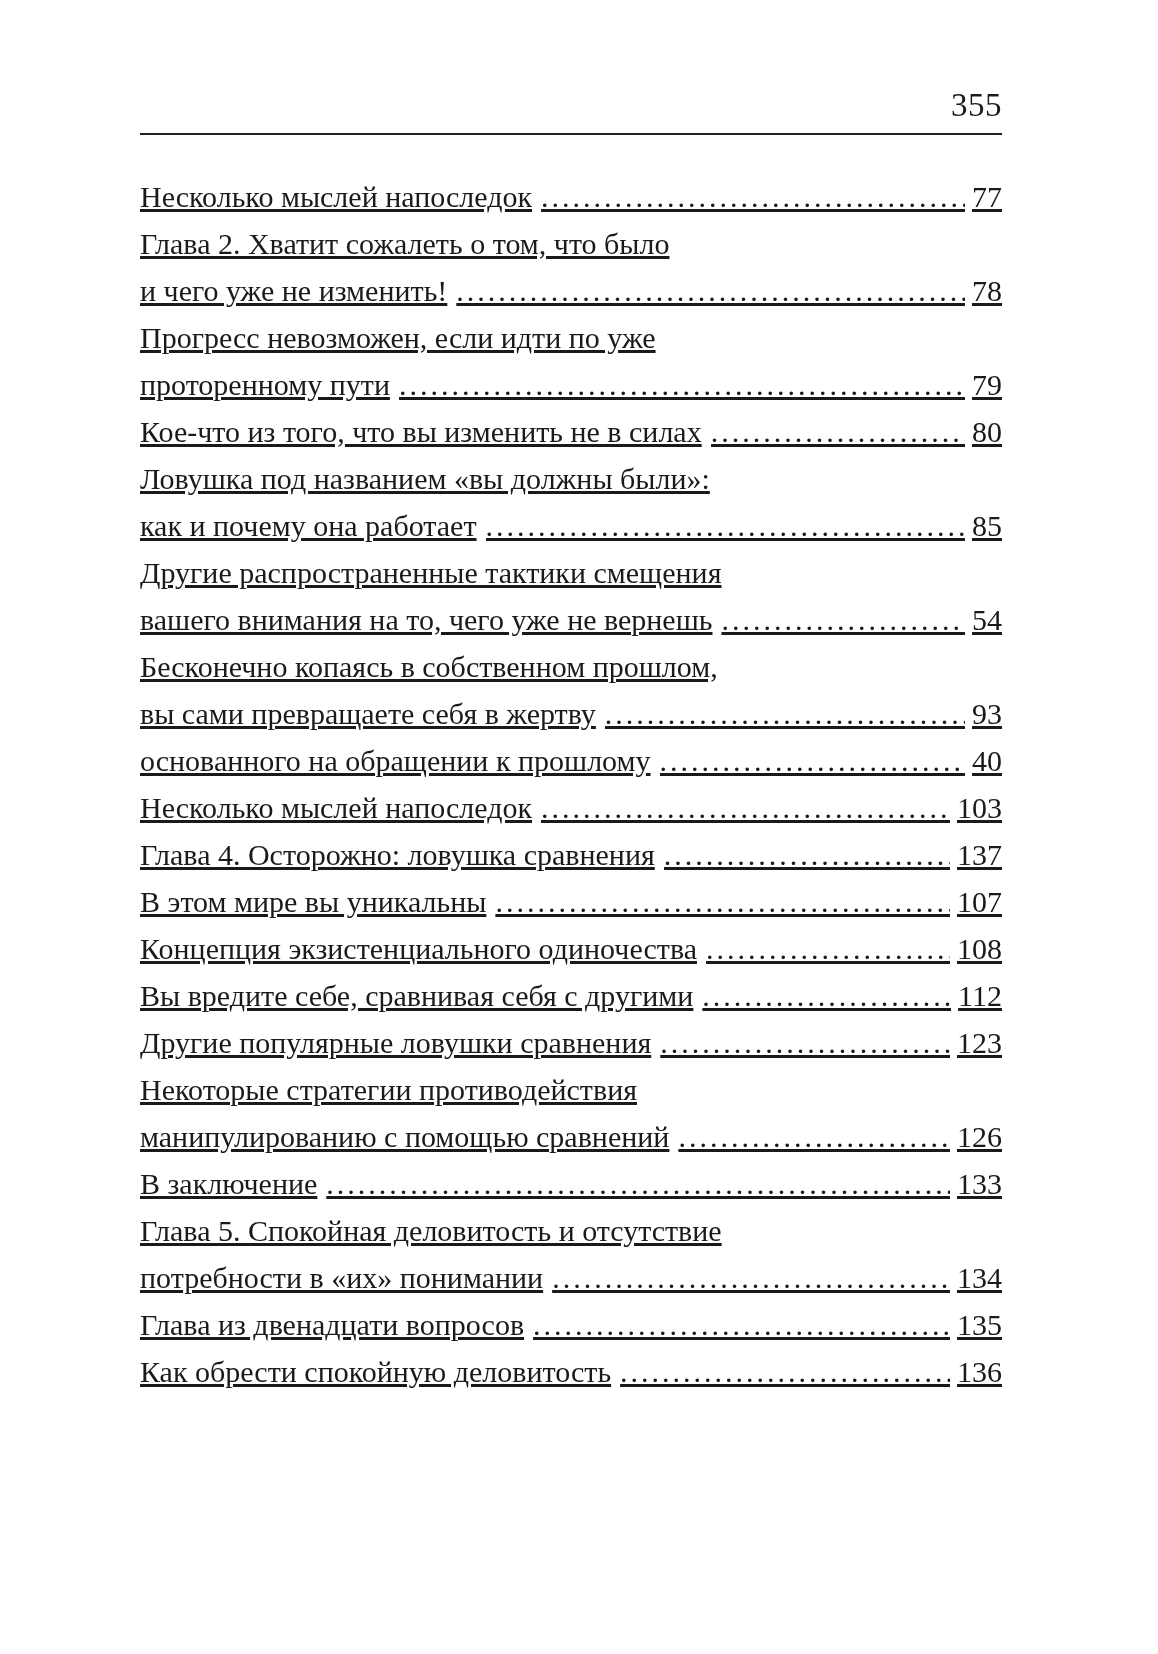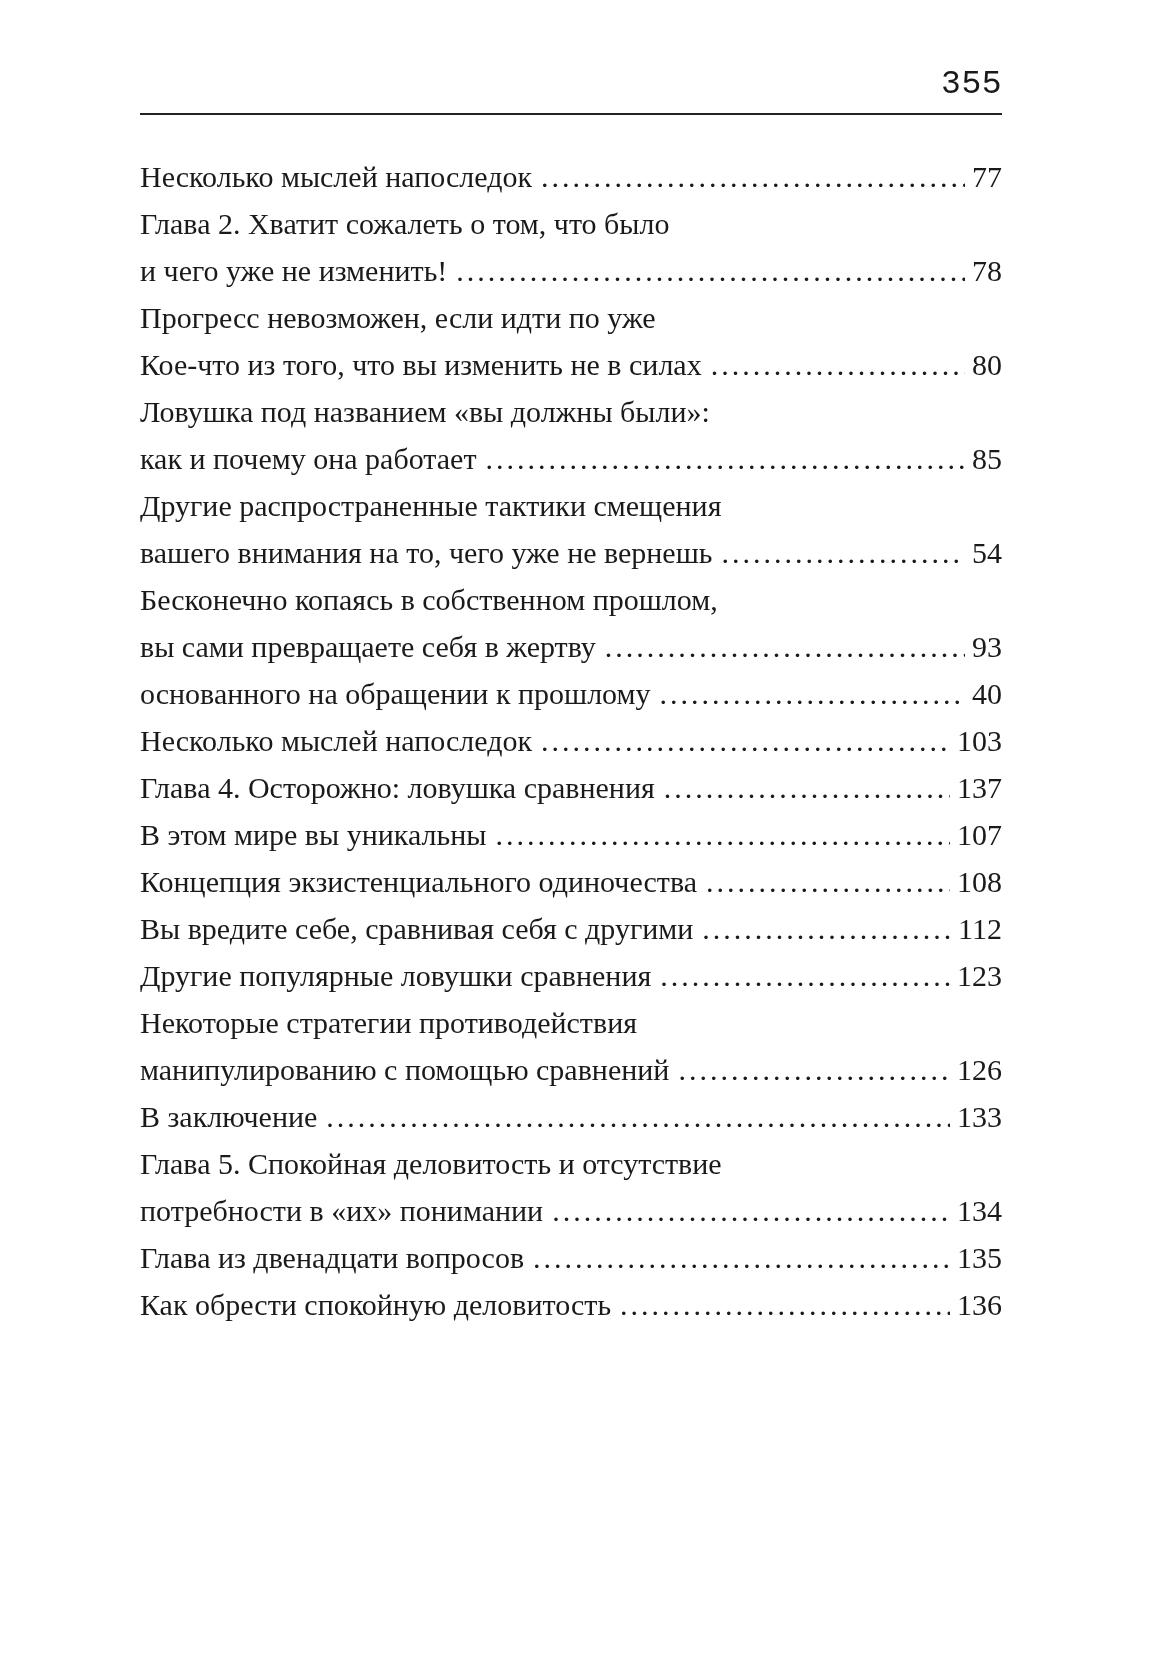--- a/index.html
+++ b/index.html
@@ -15,22 +15,21 @@
     color: #1a1a1a;
     overflow: hidden;
   }
   .page {
     position: absolute;
     left: 140px;
     top: 0;
     width: 862px;
   }
   .header {
-    padding-top: 68px;
-    font-family: Liberation Mono, monospace;
+    padding-top: 88px;
   }
   .page-number-top {
     text-align: right;
     font-size: 33px;
     line-height: 34px;
     letter-spacing: 0.5px;
   }
   .header-rule {
     margin-top: 11px;
     height: 0;
@@ -41,20 +40,21 @@
   .toc {
     margin-top: 38px;
   }
   .toc-line {
     display: flex;
     align-items: flex-end;
     height: 47px;
     line-height: 47px;
     font-size: 30px;
     white-space: nowrap;
+    text-decoration: underline;
   }
   .toc-text {
     flex: 0 0 auto;
   }
   .dots {
     flex: 1 1 auto;
     overflow: hidden;
     white-space: nowrap;
     margin: 0 7px 0 9px;
     letter-spacing: 3px;
@@ -94,20 +94,25 @@
     <span class="toc-text">и чего уже не изменить!</span>
     <span class="dots" aria-hidden="true"></span>
     <span class="toc-page">78</span>
   </div>
 
   <div class="toc-line">
     <span class="toc-text">Прогресс невозможен, если идти по уже</span>
 
   </div>
 
+  <div class="toc-line">
+    <span class="toc-text">проторенному пути</span>
+    <span class="dots" aria-hidden="true"></span>
+    <span class="toc-page">79</span>
+  </div>
 
   <div class="toc-line">
     <span class="toc-text">Кое-что из того, что вы изменить не в силах</span>
     <span class="dots" aria-hidden="true"></span>
     <span class="toc-page">80</span>
   </div>
 
   <div class="toc-line">
     <span class="toc-text">Ловушка под названием «вы должны были»:</span>
 

